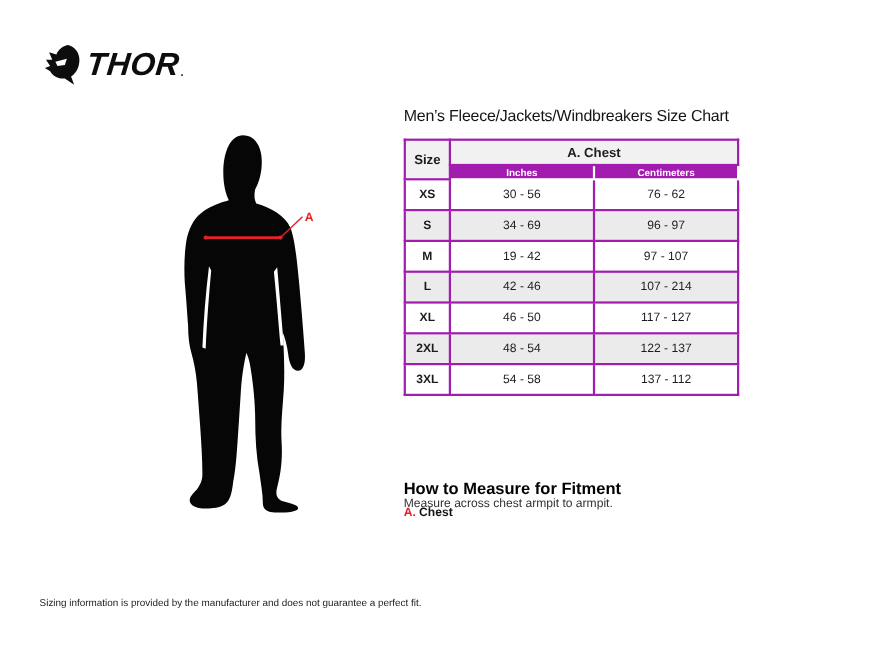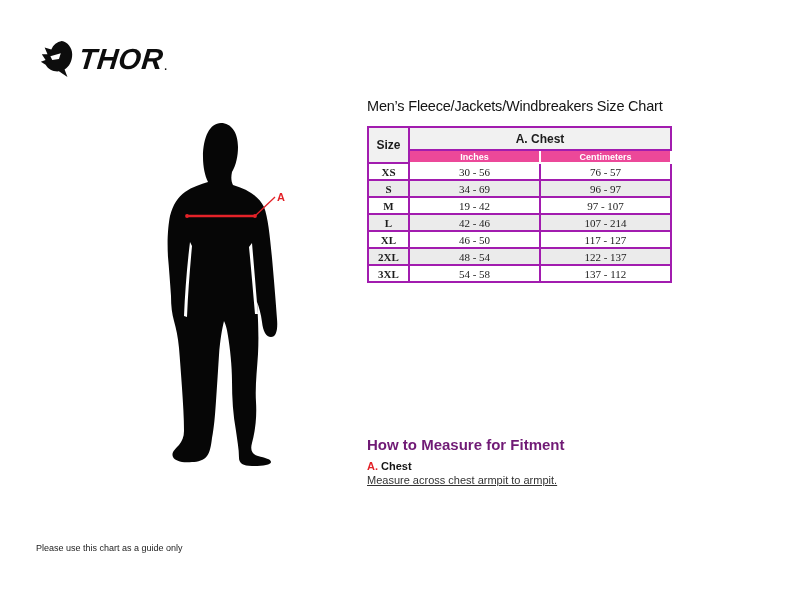--- a/index.html
+++ b/index.html
@@ -21,33 +21,33 @@
     font-size:14.5px; font-weight:normal; color:#141414; letter-spacing:-0.2px; }
 
   
   .chart-table { position:absolute; left:367px; top:126px; width:305px;
     border-collapse:collapse; table-layout:fixed; border:1px solid #898989;
     font-size:11px; color:#1c1c1c; }
   .chart-table th, .chart-table td { border:2px solid #a21caf; text-align:center;
     vertical-align:middle; padding:0; }
   .chart-table col.c-size { width:41px; }
   .group-row th { height:23px; background:#f1f1f1; font-size:12px; font-weight:bold; }
-  .units-row th { height:13px; background:#ec4899; color:#ffffff; font-size:9px;
+  .units-row th { height:13px; background:#a21caf; color:#ffffff; font-size:9px;
     font-weight:bold; border-color:#ffffff; border-top:1px solid #bcbcbc; }
-  .chart-table tbody tr { height:17px; background:#ffffff;font-family:Liberation Serif, serif; }
+  .chart-table tbody tr { height:28px; background:#ffffff; }
   .chart-table tbody tr:nth-child(even) { background:#ebebeb; }
   .chart-table tbody th { font-weight:bold; }
 
   
   .measure-heading { position:absolute; left:367px; top:436px;
-    font-size:15px; font-weight:bold; color:#701a75; }
+    font-size:15px; font-weight:bold; color:#000000; }
   .measure-item { position:absolute; left:367px; top:460px; font-size:11px; font-weight:bold; }
   .measure-letter { color:#e32228; margin-right:3px; }
   .measure-name { color:#141414; }
-  .measure-instruction { position:absolute; left:367px; top:474px; font-size:11px; color:#333333;text-decoration:underline; }
+  .measure-instruction { position:absolute; left:367px; top:452px; font-size:11px; color:#333333; }
 
   
   .disclaimer { position:absolute; left:36px; top:543px; font-size:9px;
     line-height:11px; color:#1c1c1c; }
 </style>
 </head>
 <body>
 
 <div class="logo">
   <svg class="logo-icon" viewBox="0 0 34 40">
@@ -86,21 +86,21 @@
     </tr>
     <tr class="units-row">
       <th>Inches</th>
       <th>Centimeters</th>
     </tr>
   </thead>
   <tbody>
     <tr>
       <th>XS</th>
       <td>30 - 56</td>
-      <td>76 - 57</td>
+      <td>76 - 62</td>
     </tr>
     <tr>
       <th>S</th>
       <td>34 - 69</td>
       <td>96 - 97</td>
     </tr>
     <tr>
       <th>M</th>
       <td>19 - 42</td>
       <td>97 - 107</td>
@@ -128,14 +128,14 @@
   </tbody>
 </table>
 
 <div class="measure-heading">How to Measure for Fitment</div>
 <div class="measure-item">
   <span class="measure-letter">A.</span><span class="measure-name">Chest</span>
 </div>
 <div class="measure-instruction">Measure across chest armpit to armpit.</div>
 
 <div class="disclaimer">
-  <div>Please use this chart as a guide only</div>
+  <div>Sizing information is provided by the manufacturer and does not guarantee a perfect fit.</div>
 </div>
 
 </body></html>

